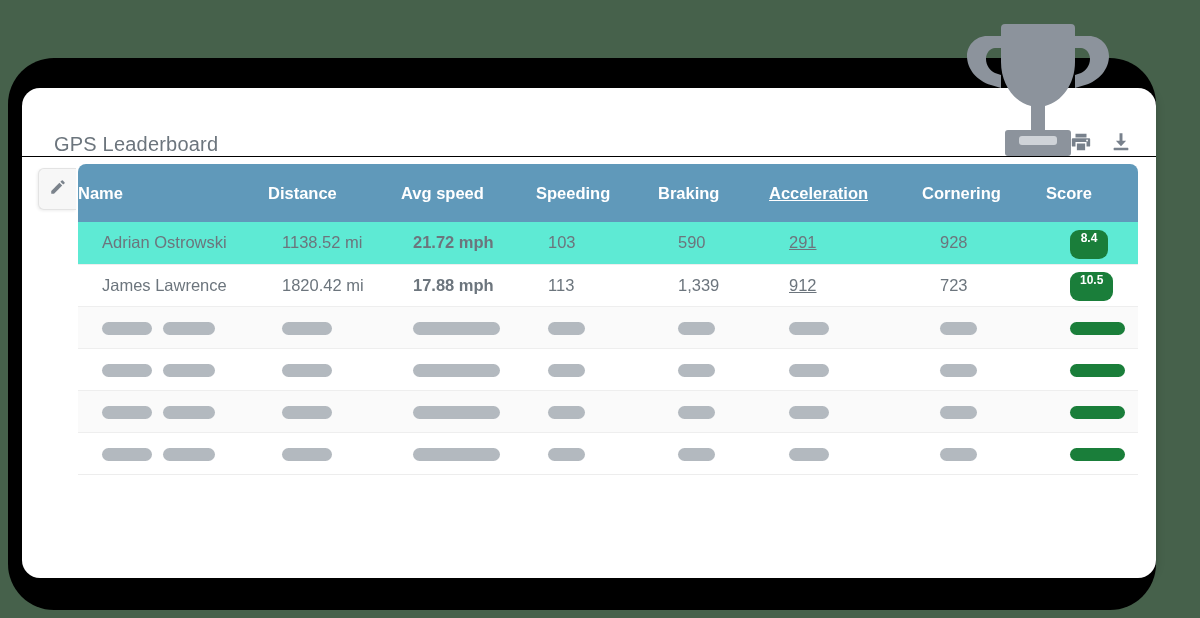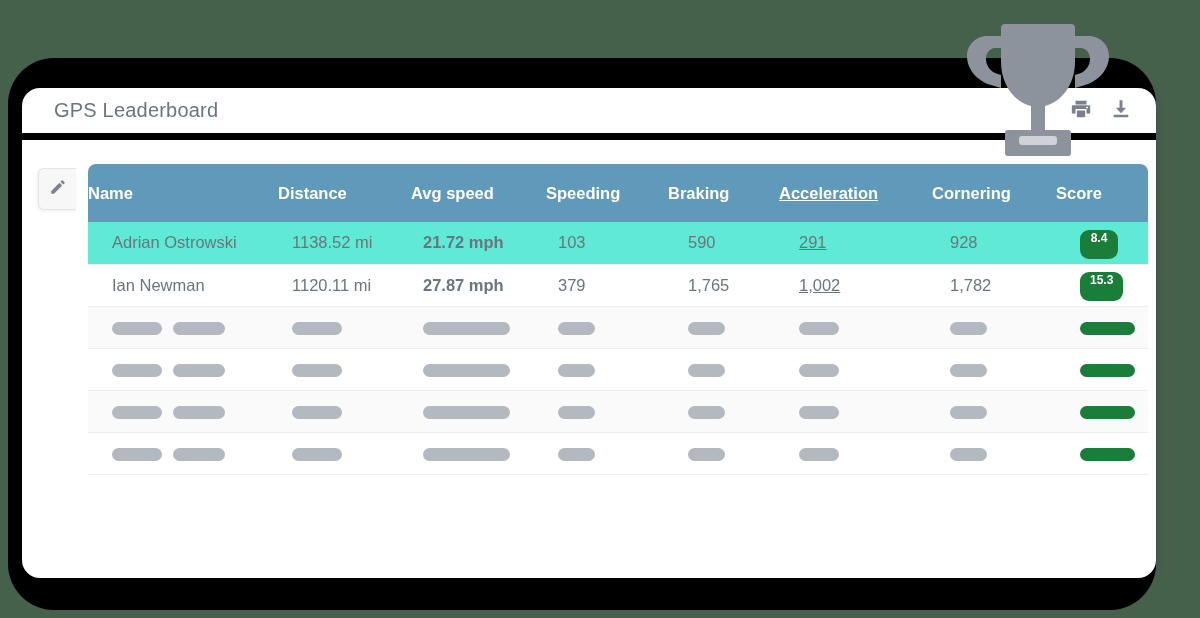--- a/index.html
+++ b/index.html
@@ -34,25 +34,25 @@
     top: 88px;
     width: 1134px;
     height: 490px;
     background: #ffffff;
     border-radius: 18px;
     box-shadow: 0 2px 10px rgba(0,0,0,0.18);
     overflow: hidden;
   }
 
   #card-header {
-    height: 52px;
+    height: 69px;
     padding: 0 22px 0 32px;
     display: flex;
-    align-items: center;
-    border-bottom: 7px solid #000000;
+    align-items: flex-end;
+    border-bottom: 1px solid #000000;
     position: relative;
   }
 
   #page-title {
     font-size: 20px;
     color: #6c757d;
     font-weight: 400;
     letter-spacing: 0.2px;
     line-height: 1;
     padding-bottom: 2px;
@@ -93,21 +93,21 @@
     justify-content: center;
     color: #7b838c;
     cursor: pointer;
     z-index: 6;
     box-shadow: -1px 1px 3px rgba(0,0,0,0.07);
   }
 
   
   #table-wrap {
     position: absolute;
-    left: 88px;
+    left: 78px;
     top: 164px;
     width: 1060px;
     z-index: 4;
   }
 
   table.leaderboard {
     width: 1060px;
     border-collapse: collapse;
     table-layout: fixed;
   }
@@ -259,32 +259,32 @@
         <td class="c-name">Adrian Ostrowski</td>
         <td class="c-dist">1138.52 mi</td>
         <td class="c-speed">21.72 mph</td>
         <td class="c-speeding">103</td>
         <td class="c-brake">590</td>
         <td class="c-accel">291</td>
         <td class="c-corner">928</td>
         <td class="c-score"><span class="score-badge">8.4</span></td>
       </tr>
 
-
-
       <tr class="data-row even">
-        <td class="c-name">Ian Newman</td>
-        <td class="c-dist">1120.11 mi</td>
-        <td class="c-speed">27.87 mph</td>
-        <td class="c-speeding">379</td>
-        <td class="c-brake">1,765</td>
-        <td class="c-accel">1,002</td>
-        <td class="c-corner">1,782</td>
-        <td class="c-score"><span class="score-badge">15.3</span></td>
-      </tr>
+        <td class="c-name">James Lawrence</td>
+        <td class="c-dist">1820.42 mi</td>
+        <td class="c-speed">17.88 mph</td>
+        <td class="c-speeding">113</td>
+        <td class="c-brake">1,339</td>
+        <td class="c-accel">912</td>
+        <td class="c-corner">723</td>
+        <td class="c-score"><span class="score-badge">10.5</span></td>
+      </tr>
+
+
 
       <tr class="skel-row odd">
         <td class="c-name"><span class="skel w50"></span><span class="skel w52"></span></td>
         <td class="c-dist"><span class="skel w50"></span></td>
         <td class="c-speed"><span class="skel w87"></span></td>
         <td class="c-speeding"><span class="skel w37"></span></td>
         <td class="c-brake"><span class="skel w37"></span></td>
         <td class="c-accel"><span class="skel w40"></span></td>
         <td class="c-corner"><span class="skel w37"></span></td>
         <td class="c-score"><span class="skel green w55"></span></td>

